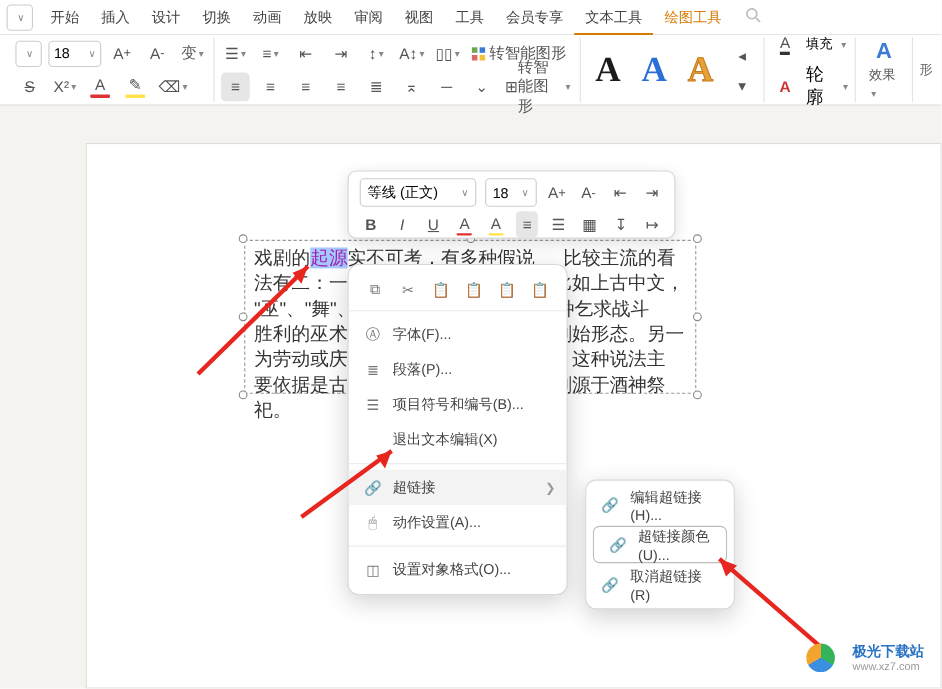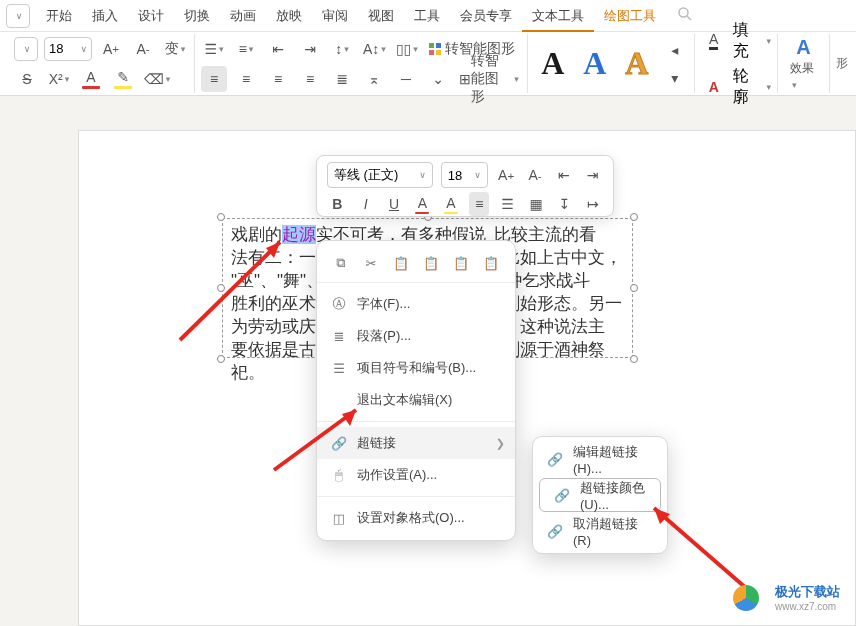--- a/index.html
+++ b/index.html
@@ -154,21 +154,21 @@
       <div class="ib">◂</div>
       <div class="ib">▾</div>
     </div>
   </div>
 
   <div class="grp">
     <div class="row">
       <div class="ib" style="flex-direction:column">
           <span style="border-bottom:3px solid #333">A</span>
         </div>
-      <span style="font-size:16px">填充</span>
+      <span style="font-size:12px">填充</span>
         <span class="chev">▾</span>
     </div>
     <div class="row">
       <div class="ib" style="font-weight:bold;color:#c33">A</div>
       <span style="font-size:16px">轮廓</span>
         <span class="chev">▾</span>
     </div>
   </div>
 
   <div class="grp">
@@ -178,21 +178,21 @@
     </div>
   </div>
   <div class="grp" style="padding-right:0">
     <span style="font-size:12px;color:#666">形</span>
   </div>
 </div>
 
 <div class="canvas"></div>
 
 <div class="txbox">
-  <span>戏剧的</span><span class="hlink sel">起源</span><span>实不可考，有多种假说</span><span style="margin-left:8px">比较主流的看</span><br>
+  <span>戏剧的</span><span class="hlink sel">起源</span><span>实不可考，有多种假说</span><span style="margin-left:26px">比较主流的看</span><br>
   <span>法有二：一为原始宗教的巫术仪式。比如上古中文，</span><br>
   <span>"巫"、"舞"、"武"三字同音，可能是一种乞求战斗</span><br>
   <span>胜利的巫术活动中的表演，如今是戏剧始形态。另一</span><br>
   <span>为劳动或庆祝丰收时的即兴歌舞表演，这种说法主</span><br>
   <span>要依据是古希腊的戏剧起源，但在戏剧源于酒神祭祀。</span>
 </div>
 <div class="handle" style="left:217px;top:213px"></div>
 <div class="handle" style="left:424px;top:213px"></div>
 <div class="handle" style="left:630px;top:213px"></div>
 <div class="handle" style="left:217px;top:284px"></div>

